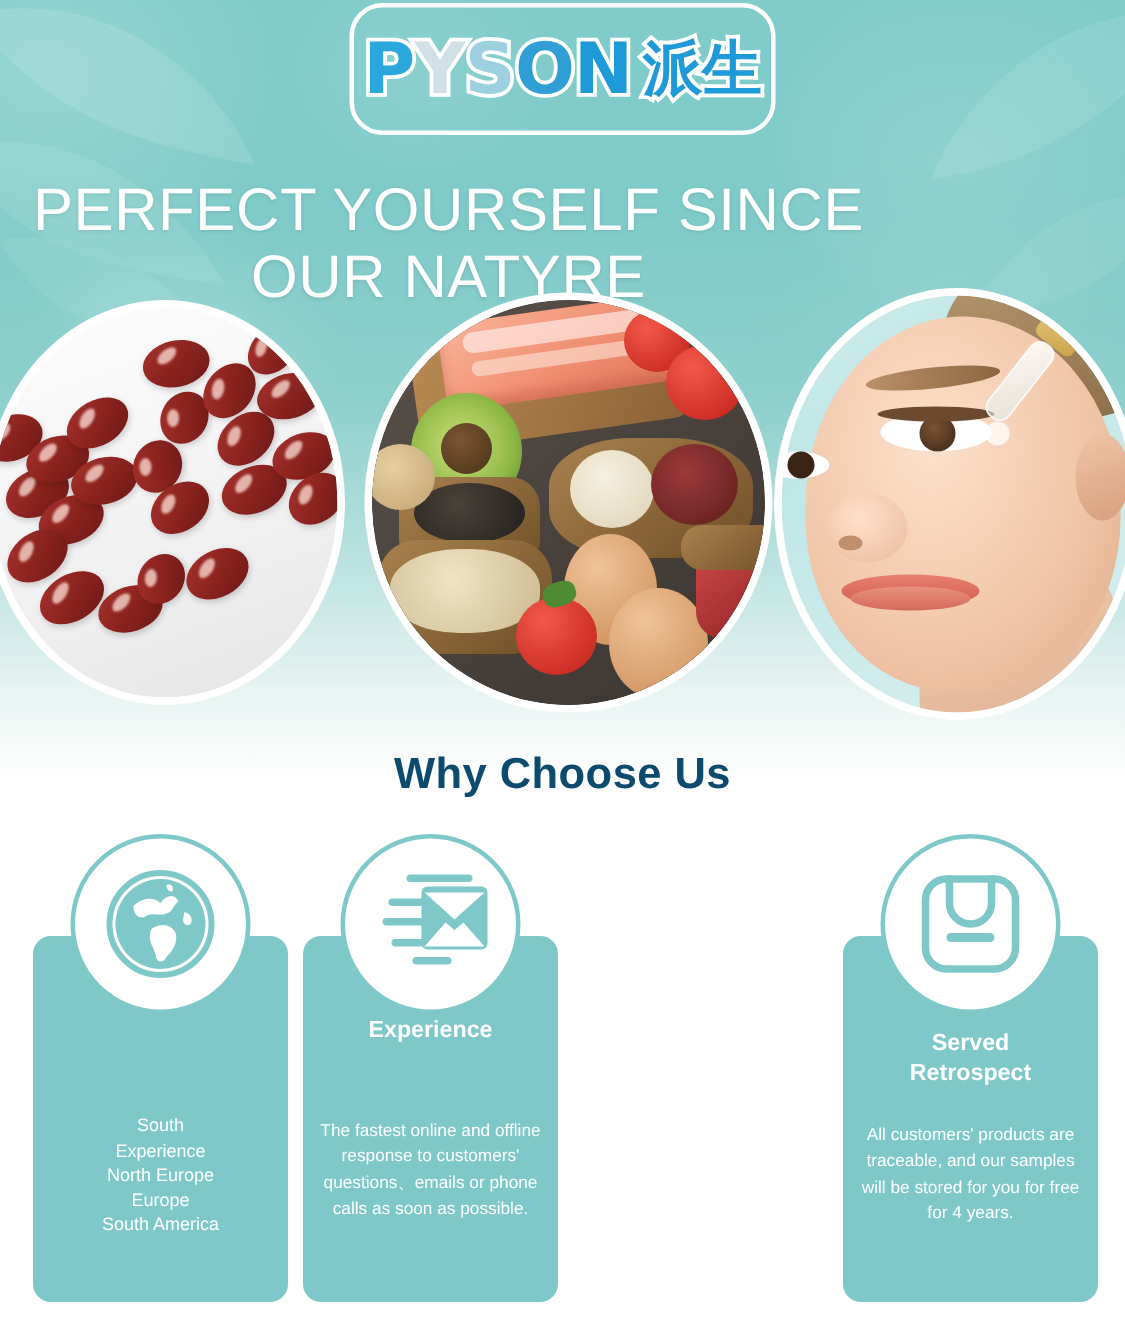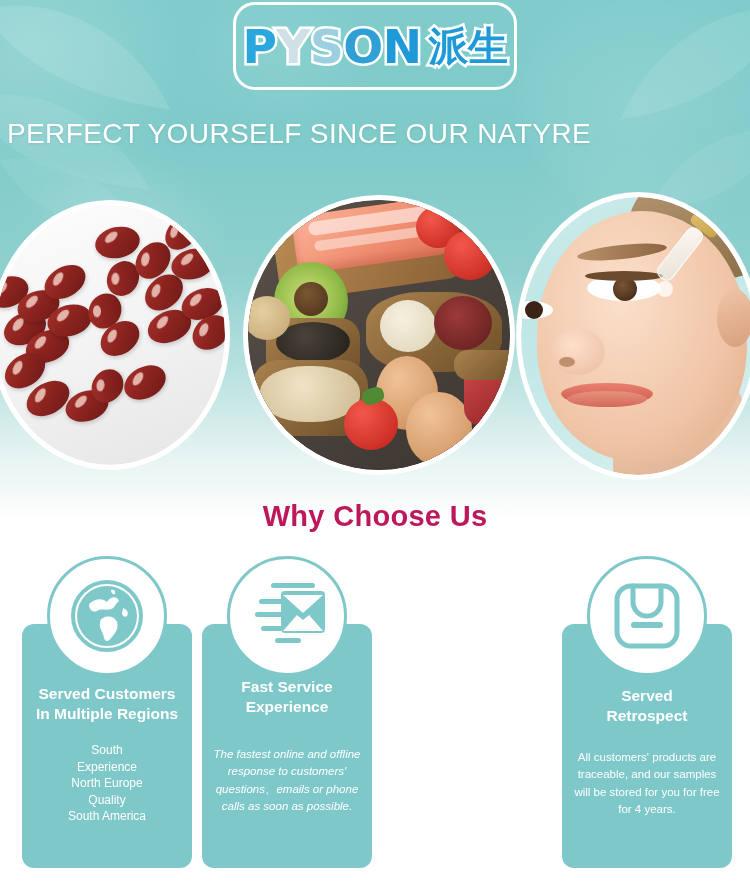--- a/index.html
+++ b/index.html
@@ -53,21 +53,21 @@
   .logo-cn{
     font-size:40px; font-weight:bold; color:#1f9ad8; margin-left:7px;
     -webkit-text-stroke:5px #ffffff; paint-order:stroke fill;
   }
 
   
   .tagline{
     position:absolute; left:0; top:118px; width:598px;
     text-align:center; color:#ffffff;
     font-family:"Liberation Sans", sans-serif;
-    font-size:28px; font-weight:400; letter-spacing:.4px;
+    font-size:40px; font-weight:400; letter-spacing:.4px;
     text-shadow:0 1px 3px rgba(0,0,0,.10);
   }
 
   
   .circ{
     position:absolute; border-radius:50%; overflow:hidden;
     border:5px solid #ffffff; background:#ffffff;
   }
   .circ .inner{ position:absolute; inset:0; border-radius:50%; overflow:hidden; }
   .c1{ left:-10px; top:200px; width:240px; height:270px; }
@@ -89,21 +89,21 @@
   .fitem{ position:absolute; border-radius:50%; }
 
   
   .face{ position:absolute; inset:0;
     background:linear-gradient(150deg,#cfeceb 0%,#bfe6e6 30%,#d9f0ef 100%); }
 
   
   .why{
     position:absolute; left:0; top:500px; width:750px; text-align:center;
     font-family:"Liberation Sans", sans-serif;
-    font-size:29px; font-weight:bold; color:#be185d; letter-spacing:.3px;
+    font-size:29px; font-weight:bold; color:#0c4a6e; letter-spacing:.3px;
   }
 
   
   .cards{ position:absolute; left:0; top:556px; width:750px; height:320px; }
   .card{ position:absolute; top:0; width:170px; height:312px; }
   .card .body{
     position:absolute; left:0; top:68px; width:170px; height:244px;
     background:#7fc8ca; border-radius:12px 12px 12px 12px;
   }
   .card .notch{
@@ -128,21 +128,21 @@
     text-align:center; color:#ffffff;
     font-family:"Liberation Sans", sans-serif;
     font-size:11.5px; line-height:1.5;
   }
   .card .desc.list{ font-size:12px; line-height:1.38; }
 
   .card1{ left:22px; } .card2{ left:202px; }
   .card3{ left:382px; } .card4{ left:562px; }
 
   .card1 .title{ top:128px; } .card1 .desc{ top:186px; }
-  .card2 .title{ top:121px; } .card2 .desc{ top:190px;font-style:italic; }
+  .card2 .title{ top:121px; } .card2 .desc{ top:190px; }
   .card3 .title{ top:147px; } .card3 .desc{ top:190px; }
   .card4 .title{ top:130px; } .card4 .desc{ top:193px; }
 
   .icon-svg{ display:block; }
 </style>
 </head>
 <body>
 
 <div id="page">
 
@@ -293,50 +293,45 @@
       <div class="ring">
         <svg class="icon-svg" width="76" height="76" viewBox="0 0 76 76">
           <circle cx="38" cy="38" r="34" fill="none" stroke="#7fc8ca" stroke-width="4"></circle>
           <circle cx="38" cy="38" r="30" fill="#7fc8ca"></circle>
           <path d="M20 26 C26 20 34 20 38 24 C42 18 48 18 50 23 C46 26 46 30 42 31 C38 33 32 30 28 33 C24 35 20 32 20 26 Z" fill="#ffffff"></path>
           <path d="M34 40 C40 37 46 39 48 44 C50 50 46 56 42 60 C40 64 36 64 35 60 C34 54 30 50 31 46 C31 42 32 41 34 40 Z" fill="#ffffff"></path>
           <path d="M54 30 C58 31 60 35 58 38 C56 40 53 38 53 35 Z" fill="#ffffff"></path>
           <path d="M42 12 C45 11 47 13 46 16 C44 17 42 15 42 12 Z" fill="#ffffff"></path>
         </svg>
       </div>
-      <div class="title">
-        <div>Served Customers</div>
-        <div>In Multiple Regions</div>
-      </div>
       <div class="desc list">
         <div>South</div>
         <div>Experience</div>
         <div>North Europe</div>
-        <div>Quality</div>
+        <div>Europe</div>
         <div>South America</div>
       </div>
     </div>
 
     <div class="card card2">
       <div class="body"></div>
       <div class="notch"></div>
       <div class="ring">
         <svg class="icon-svg" width="84" height="74" viewBox="0 0 84 74">
           <rect x="26" y="4" width="44" height="5" rx="2.5" fill="#7fc8ca"></rect>
           <rect x="14" y="20" width="26" height="5" rx="2.5" fill="#7fc8ca"></rect>
           <rect x="10" y="33" width="30" height="5" rx="2.5" fill="#7fc8ca"></rect>
           <rect x="16" y="47" width="36" height="5" rx="2.5" fill="#7fc8ca"></rect>
           <rect x="30" y="59" width="26" height="5" rx="2.5" fill="#7fc8ca"></rect>
           <rect x="36" y="12" width="44" height="42" rx="4" fill="#7fc8ca"></rect>
           <path d="M38 16 L58 34 L78 16 Z" fill="#ffffff"></path>
           <path d="M38 52 L52 36 L58 41 L64 36 L78 52 Z" fill="#ffffff"></path>
         </svg>
       </div>
       <div class="title">
-        <div>Fast Service</div>
         <div>Experience</div>
       </div>
       <div class="desc">The fastest online and offline response to customers' questions、emails or phone calls as soon as possible.</div>
     </div>
 
 
     <div class="card card4">
       <div class="body"></div>
       <div class="notch"></div>
       <div class="ring">

